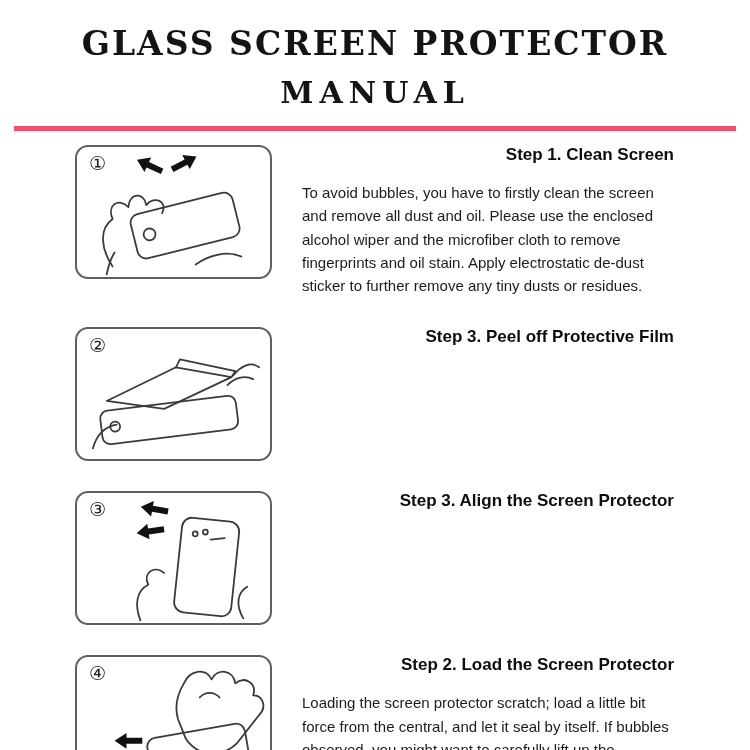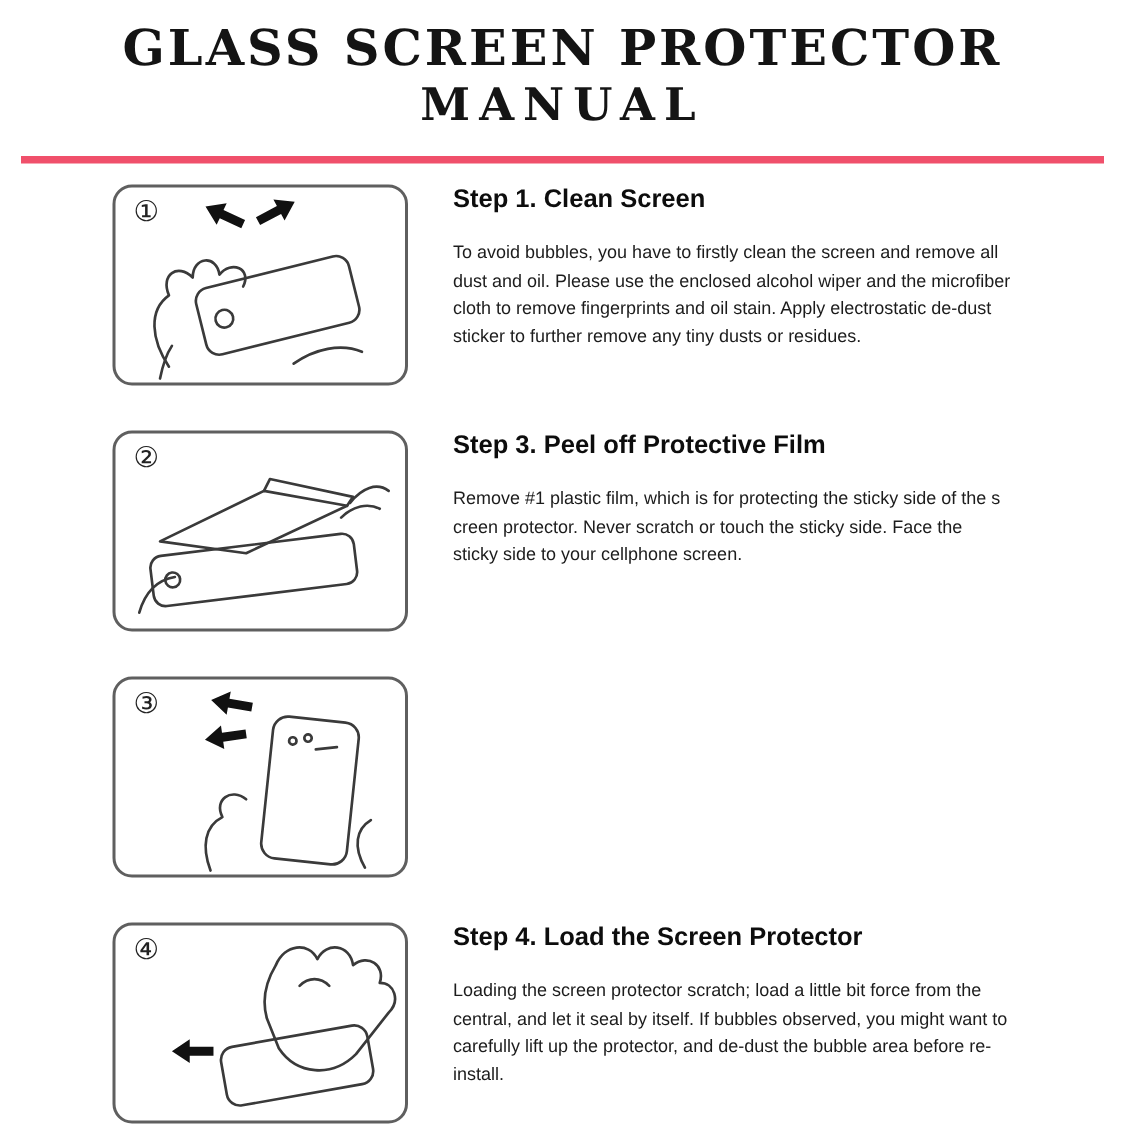--- a/index.html
+++ b/index.html
@@ -6,21 +6,21 @@
   .page{
     position:relative;
     width:750px;height:750px;
     background:#fff;
     font-family:"Liberation Sans", sans-serif;
     color:#111;
     overflow:hidden;
   }
   .title-block{text-align:center;padding-top:12px;}
   .title-line1{
-    margin:0;
+    margin:12px;
     font-family:"DejaVu Serif", serif;
     font-weight:800;
     font-size:33px;
     letter-spacing:2px;
     color:#141414;
   }
   .title-line2{
     margin:2px 0 16px 0;
     font-family:"DejaVu Serif", serif;
     font-weight:800;
@@ -57,24 +57,25 @@
   }
   .step-text{
     margin-left:30px;
     width:372px;
   }
   .step-heading{
     margin:0 0 16px 0;
     font-size:17px;
     font-weight:700;
     color:#0d0d0d;
+    text-align:right;
   }
   .step-body{
     margin:0;
-    font-size:12px;
+    font-size:15px;
     line-height:1.55;
     color:#1c1c1c;
   }
 </style>
 </head>
 <body>
 
 <div class="page">
 
   <header class="title-block">
@@ -123,21 +124,20 @@
             <path d="M30 72 L100 38 L156 48 L88 80 Z"></path>
             <path d="M100 38 L104 30 L160 42 L156 48"></path>
             <path d="M158 46 C166 36 176 32 184 38"></path>
             <path d="M152 56 C160 48 170 46 178 50"></path>
             <path d="M16 120 C20 106 28 98 40 96"></path>
           </g>
         </svg>
       </div>
       <div class="step-text">
         <h2 class="step-heading">Step 3. Peel off Protective Film</h2>
-        <p class="step-body">Remove #1 plastic film, which is for protecting the sticky side of the s creen protector. Never scratch or touch the sticky side. Face the sticky side to your cellphone screen.</p>
       </div>
     </section>
 
     <section class="step">
       <div class="illus">
         <span class="circ-num">③</span>
         <svg viewBox="0 0 195 130" aria-hidden="true">
           <g fill="#111111">
             <path d="M0 -3 L16 -3 L16 -8 L28 0 L16 8 L16 3 L0 3 Z" transform="translate(92,18) rotate(190)"></path>
             <path d="M0 -3 L16 -3 L16 -8 L28 0 L16 8 L16 3 L0 3 Z" transform="translate(88,36) rotate(172)"></path>
@@ -148,39 +148,40 @@
               <circle cx="116" cy="42" r="2.5"></circle>
               <circle cx="126" cy="39" r="2.5"></circle>
               <path d="M132 46 L146 43"></path>
             </g>
             <path d="M64 128 C58 112 60 98 72 92 C66 80 78 72 88 80"></path>
             <path d="M168 126 C160 112 162 100 172 94"></path>
           </g>
         </svg>
       </div>
       <div class="step-text">
+        <h2 class="step-heading">Step 3. Align the Screen Protector</h2>
       </div>
     </section>
 
     <section class="step">
       <div class="illus">
         <span class="circ-num">④</span>
         <svg viewBox="0 0 195 130" aria-hidden="true">
           <g fill="#111111">
             <path d="M0 -3 L16 -3 L16 -8 L28 0 L16 8 L16 3 L0 3 Z" transform="translate(66,84) rotate(180)"></path>
           </g>
           <g fill="none" stroke="#3a3a3a" stroke-width="1.8" stroke-linecap="round" stroke-linejoin="round">
             <g transform="rotate(-10 120 92)">
               <rect x="72" y="74" width="100" height="40" rx="9"></rect>
             </g>
             <path d="M108 26 C114 12 130 10 136 22 C142 10 158 12 160 26 C170 18 182 26 178 38 C188 38 192 50 184 58 L162 86 C146 102 122 100 110 82 L102 62 C98 48 102 36 108 26"></path>
             <path d="M124 40 C130 34 138 34 144 40"></path>
           </g>
         </svg>
       </div>
       <div class="step-text">
-        <h2 class="step-heading">Step 4. Load the Screen Protector</h2>
+        <h2 class="step-heading">Step 2. Load the Screen Protector</h2>
         <p class="step-body">Loading the screen protector scratch; load a little bit force from the central, and let it seal by itself. If bubbles observed, you might want to carefully lift up the protector, and de-dust the bubble area before re-install.</p>
       </div>
     </section>
 
   </main>
 </div>
 
 </body></html>

